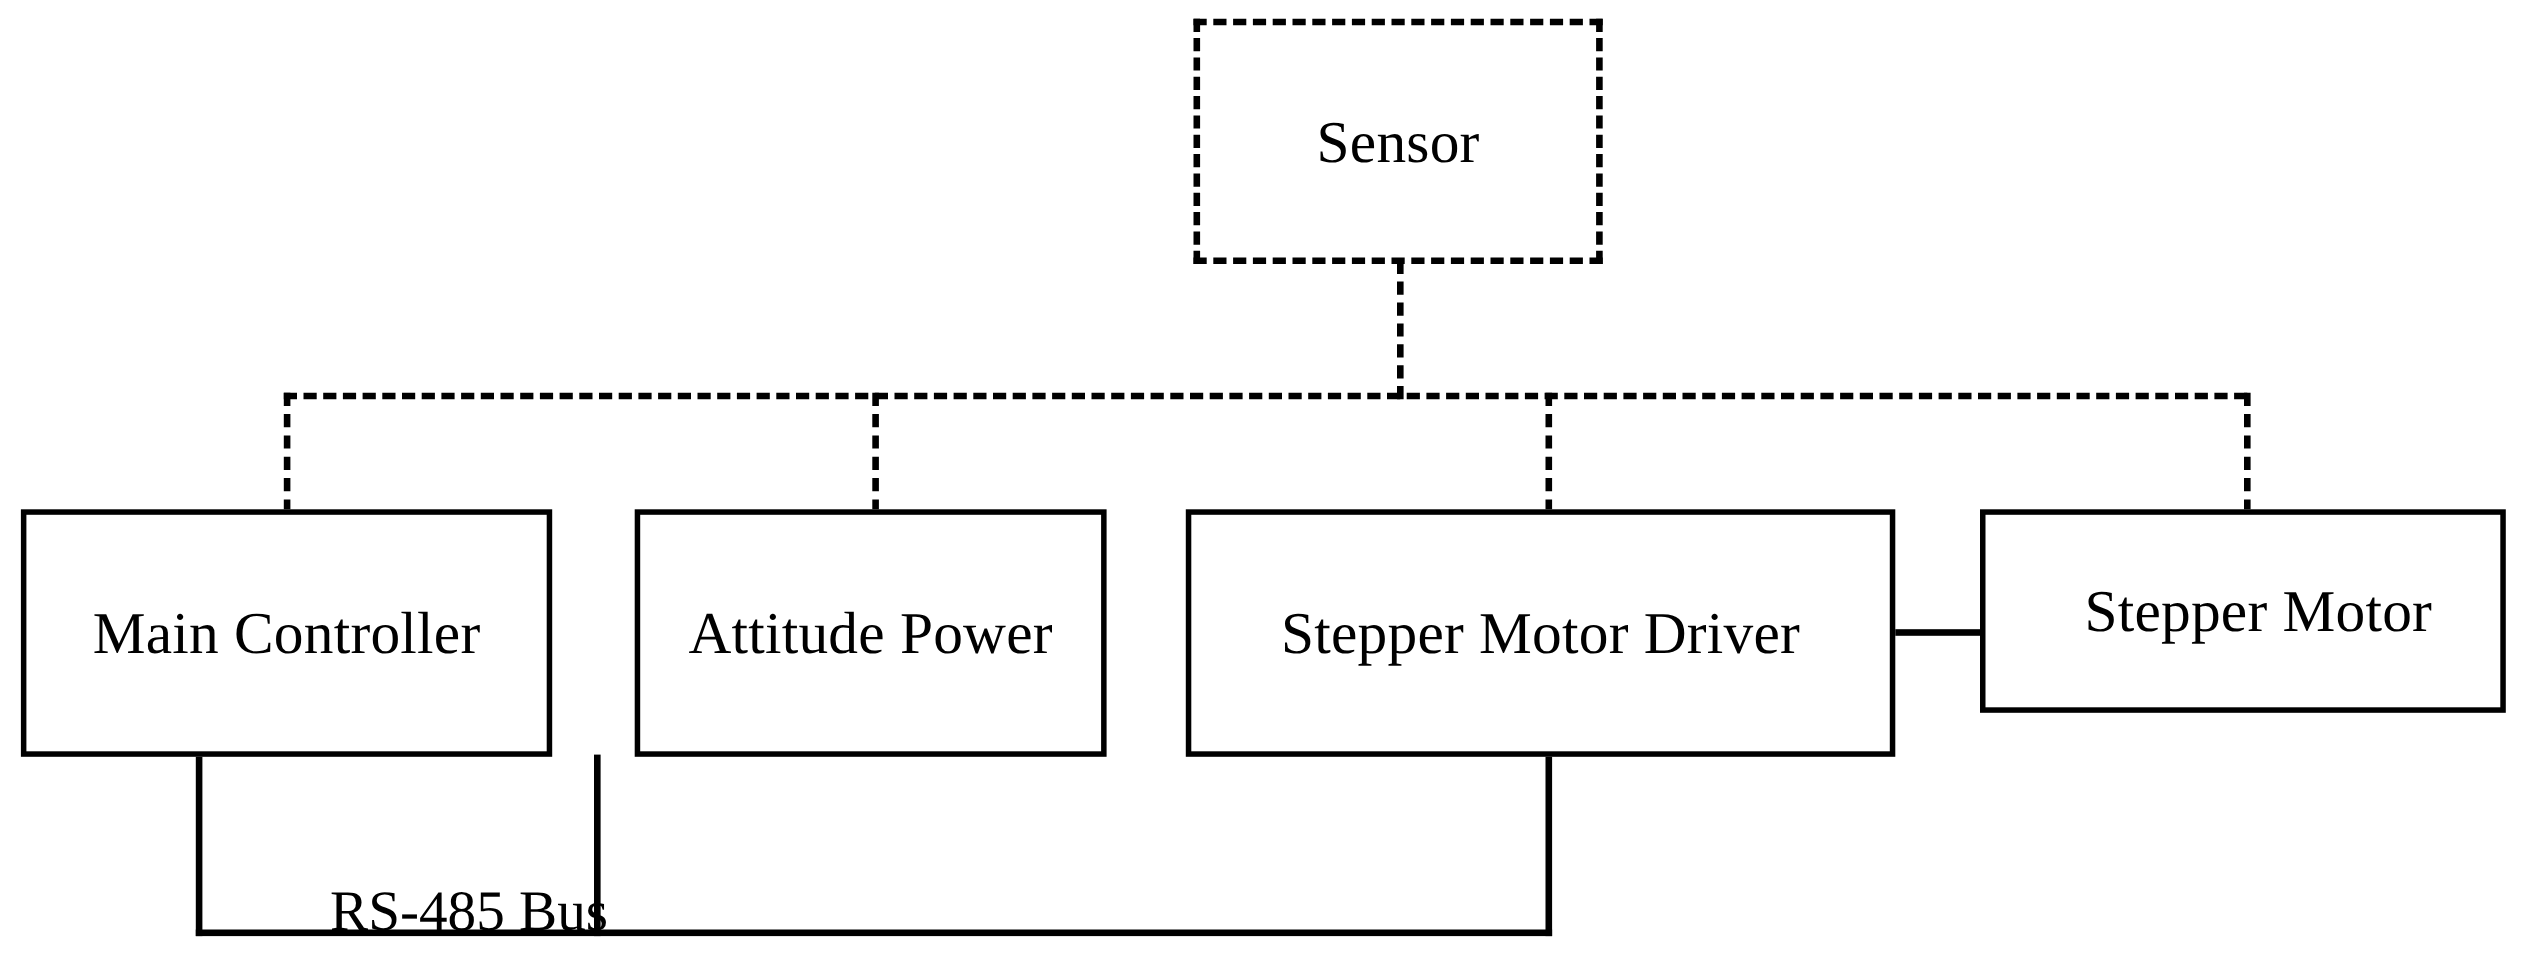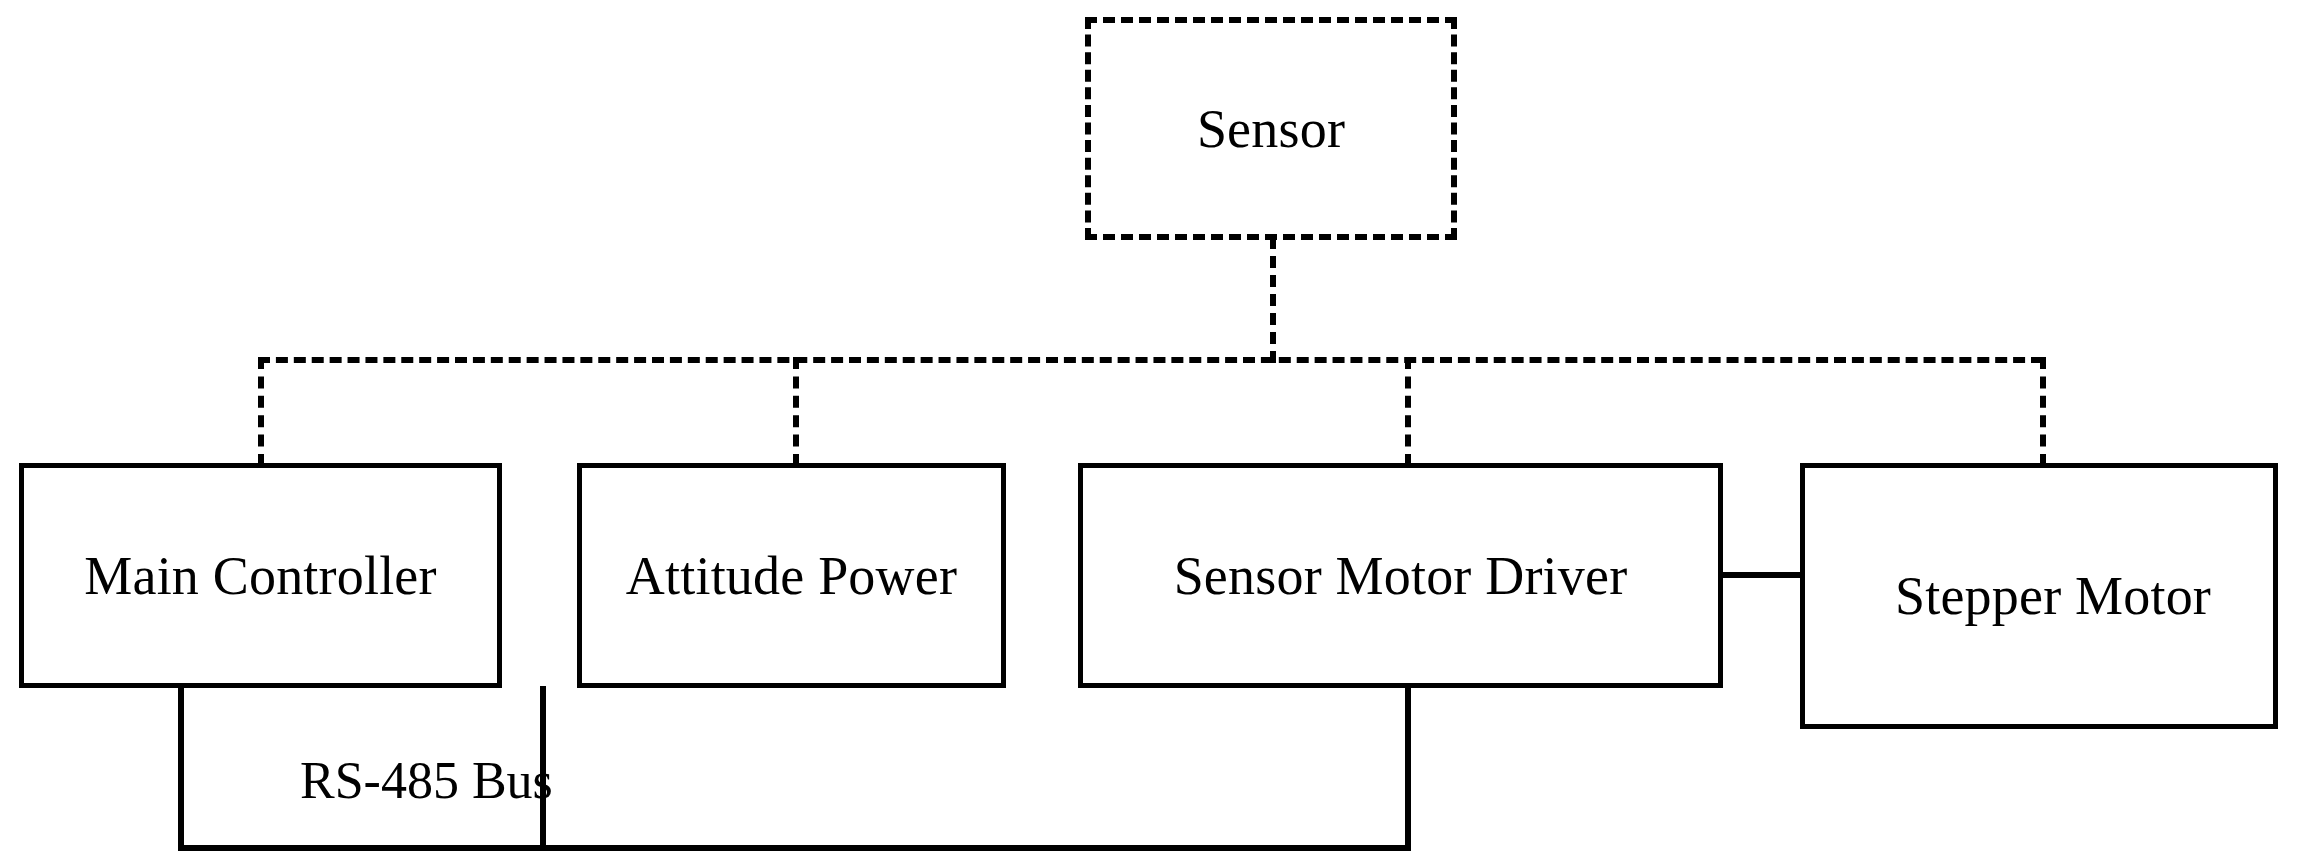--- a/index.html
+++ b/index.html
@@ -55,20 +55,21 @@
   .edge.v.dashed-edge {
     border-left: 6px dashed #000000;
   }
   .free-label {
     position: absolute;
     color: #000000;
     font-size: 52px;
     line-height: 1;
     white-space: nowrap;
     z-index: 4;
+    margin-top: 48px;
   }
 </style>
 </head>
 <body>
 
 <div id="diagram-root" style="width: 2300px; height: 868px; background: rgb(255, 255, 255);">
 
 <div class="edge v dashed-edge" style="left: 1270px; top: 237px; height: 126px; width: 0px;"></div>
     <div class="edge h dashed-edge" style="left: 258px; top: 357px; width: 1785px; height: 0px;"></div>
     <div class="edge v dashed-edge" style="left: 258px; top: 357px; height: 109px; width: 0px;"></div>
@@ -83,19 +84,19 @@
     <div class="node dashed" style="left: 1085px; top: 17px; width: 372px; height: 223px;">
       <span class="node-label">Sensor</span>
     </div>
     <div class="node solid" style="left: 19px; top: 463px; width: 483px; height: 225px;">
       <span class="node-label">Main Controller</span>
     </div>
     <div class="node solid" style="left: 577px; top: 463px; width: 429px; height: 225px;">
       <span class="node-label">Attitude Power</span>
     </div>
     <div class="node solid" style="left: 1078px; top: 463px; width: 645px; height: 225px;">
-      <span class="node-label">Sensor Motor Driver</span>
+      <span class="node-label">Stepper Motor Driver</span>
     </div>
-    <div class="node solid" style="left: 1800px; top: 463px; width: 478px; height: 266px; padding-left: 28px;">
+    <div class="node solid" style="left: 1800px; top: 463px; width: 478px; height: 185px; padding-left: 28px;">
       <span class="node-label">Stepper Motor</span>
     </div>
     <div class="free-label" style="left: 300px; top: 755px;">RS-485 Bus</div>
   </div>
 
 </body></html>

